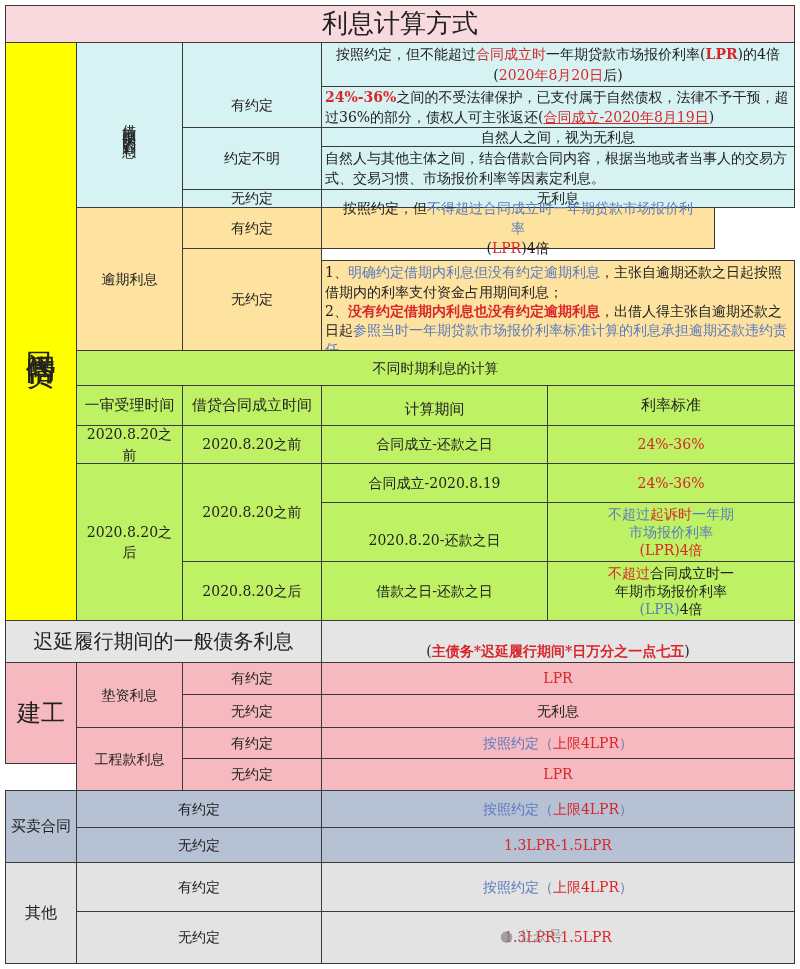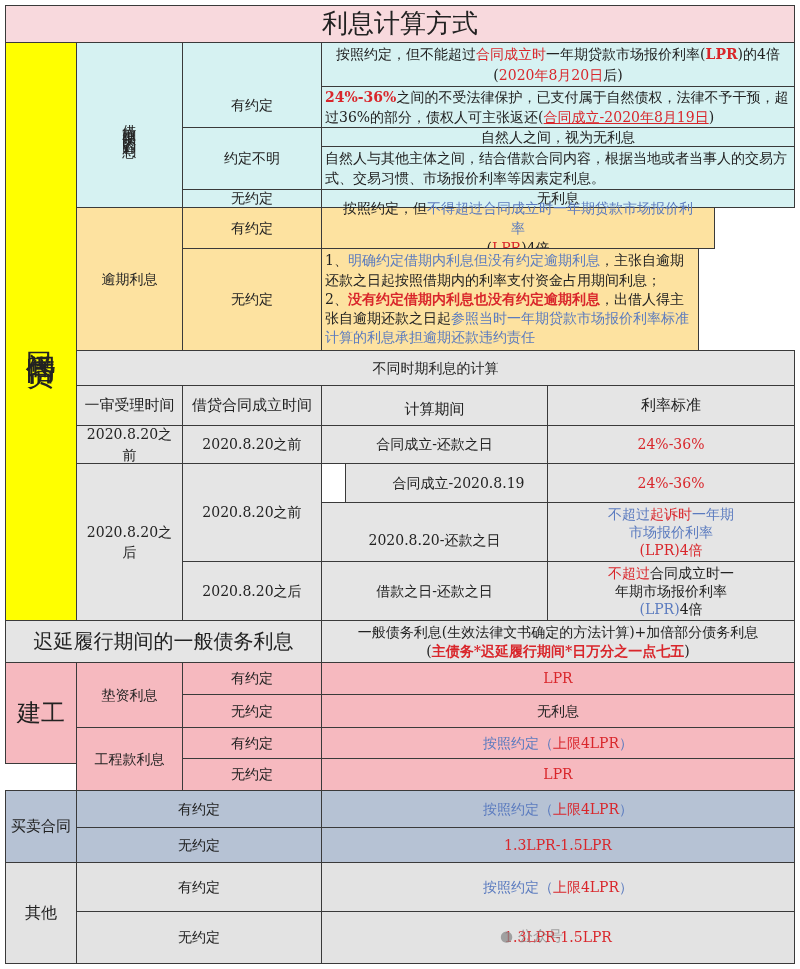--- a/index.html
+++ b/index.html
@@ -9,21 +9,21 @@
        display:flex; align-items:center; justify-content:center; text-align:center;
        font-size:14px; line-height:1.45; padding:0 3px; }
   .l { justify-content:flex-end; text-align:left; }
   .red { color:#d9262b; }
   .blue { color:#5b7bbf; }
   .bold { font-weight:bold; }
   .pink { background:#f8d9dd; }
   .cyan { background:#d6f2f2; }
   .yellow { background:#ffff00; }
   .orange { background:#fde2a0; }
-  .green { background:#e5e5e5; }
+  .green { background:#bef264; }
   .blueb { background:#e5e5e5; }
   .rose { background:#f6b9bf; }
   .steel { background:#b6c2d4; }
   .grey { background:#e3e3e3; }
   .vert { writing-mode:vertical-rl; text-orientation:upright; letter-spacing:2px; }
   .wm { position:absolute; left:500px; top:927px; color:#8a8a8a; font-size:15px;
         font-family:"DejaVu Sans",sans-serif; opacity:.75; }
 </style>
 </head>
 <body>
@@ -69,21 +69,21 @@
   </div>
 <div class="c orange" style="left:182px;top:207px;width:140px;height:42px;">
     <span>有约定</span>
   </div>
 <div class="c orange" style="left:321px;top:207px;width:394px;height:42px;padding:0 20px;">
   <span><span>按照约定，但</span><span class="blue">不得超过合同成立时一年期贷款市场报价利率</span><br><span>(</span><span class="red">LPR</span><span>)4倍</span></span>
 </div>
 <div class="c orange" style="left:182px;top:248px;width:140px;height:103px;">
     <span>无约定</span>
   </div>
-<div class="c orange l" style="left:321px;top:248px;width:378px;height:103px;line-height:1.38;">
+<div class="c orange l" style="left:321px;top:260px;width:474px;height:103px;line-height:1.38;">
   <span><span>1、</span><span class="blue">明确约定借期内利息但没有约定逾期利息</span><span>，主张自逾期还款之日起按照借期内的利率支付资金占用期间利息；</span><br><span>2、</span><span class="red bold">没有约定借期内利息也没有约定逾期利息</span><span>，出借人得主张自逾期还款之日起</span><span class="blue">参照当时一年期贷款市场报价利率标准计算的利息承担逾期还款违约责任</span></span>
 </div>
 
 <div class="c green" style="left:76px;top:350px;width:719px;height:36px;">
     <span>不同时期利息的计算</span>
   </div>
 <div class="c green" style="left:76px;top:385px;width:107px;height:41px;font-size:15px;">
     <span>一审受理时间</span>
   </div>
 <div class="c green" style="left:182px;top:385px;width:140px;height:41px;font-size:15px;">
@@ -108,21 +108,21 @@
 <div class="c green red" style="left:547px;top:425px;width:248px;height:39px;">
     <span>24%-36%</span>
   </div>
 
 <div class="c green" style="left:76px;top:463px;width:107px;height:158px;">
     <span>2020.8.20之后</span>
   </div>
 <div class="c green" style="left:182px;top:463px;width:140px;height:99px;">
     <span>2020.8.20之前</span>
   </div>
-<div class="c green" style="left:321px;top:463px;width:227px;height:40px;margin-left:24px;">
+<div class="c green" style="left:321px;top:463px;width:227px;height:40px;">
     <span>合同成立-2020.8.19</span>
   </div>
 <div class="c green red" style="left:547px;top:463px;width:248px;height:40px;">
     <span>24%-36%</span>
   </div>
 <div class="c green" style="left:321px;top:502px;width:227px;height:76px;">
     <span>2020.8.20-还款之日</span>
   </div>
 <div class="c green" style="left:547px;top:502px;width:248px;height:60px;padding:0 55px;line-height:1.3;">
   <span><span class="blue">不超过</span><span class="red">起诉时</span><span class="blue">一年期市场报价利率</span><br><span class="red">(LPR)4倍</span></span>
@@ -134,21 +134,21 @@
     <span>借款之日-还款之日</span>
   </div>
 <div class="c green" style="left:547px;top:561px;width:248px;height:60px;padding:0 55px;line-height:1.3;">
   <span><span class="red">不超过</span><span>合同成立时一年期市场报价利</span><span>率</span><span class="blue">(LPR)</span><span>4倍</span></span>
 </div>
 
 <div class="c blueb" style="left:5px;top:620px;width:317px;height:43px;font-size:20px;">
     <span>迟延履行期间的一般债务利息</span>
   </div>
 <div class="c blueb" style="left:321px;top:620px;width:474px;height:43px;line-height:1.35;">
-  <span><span>一般债务利息(生效法律文书确定的方法计算)+加倍部分债务利息</span><br><span>(</span><span class="red bold">主债务*迟延履行期间*日万分之一点七五</span><span>)</span></span>
+  <span><br><span>(</span><span class="red bold">主债务*迟延履行期间*日万分之一点七五</span><span>)</span></span>
 </div>
 
 <div class="c rose" style="left:5px;top:662px;width:72px;height:102px;font-size:24px;">
     <span>建工</span>
   </div>
 <div class="c rose" style="left:76px;top:662px;width:107px;height:66px;">
     <span>垫资利息</span>
   </div>
 <div class="c rose" style="left:182px;top:662px;width:140px;height:33px;">
     <span>有约定</span>

